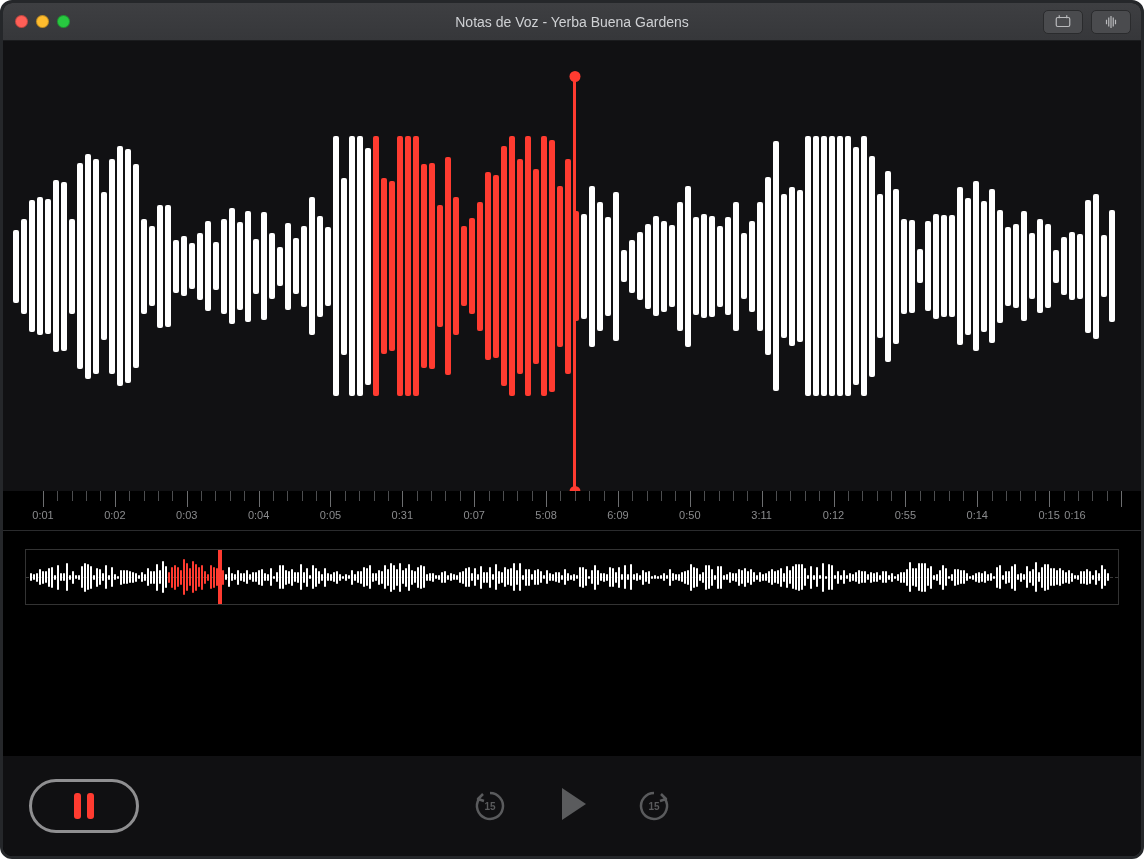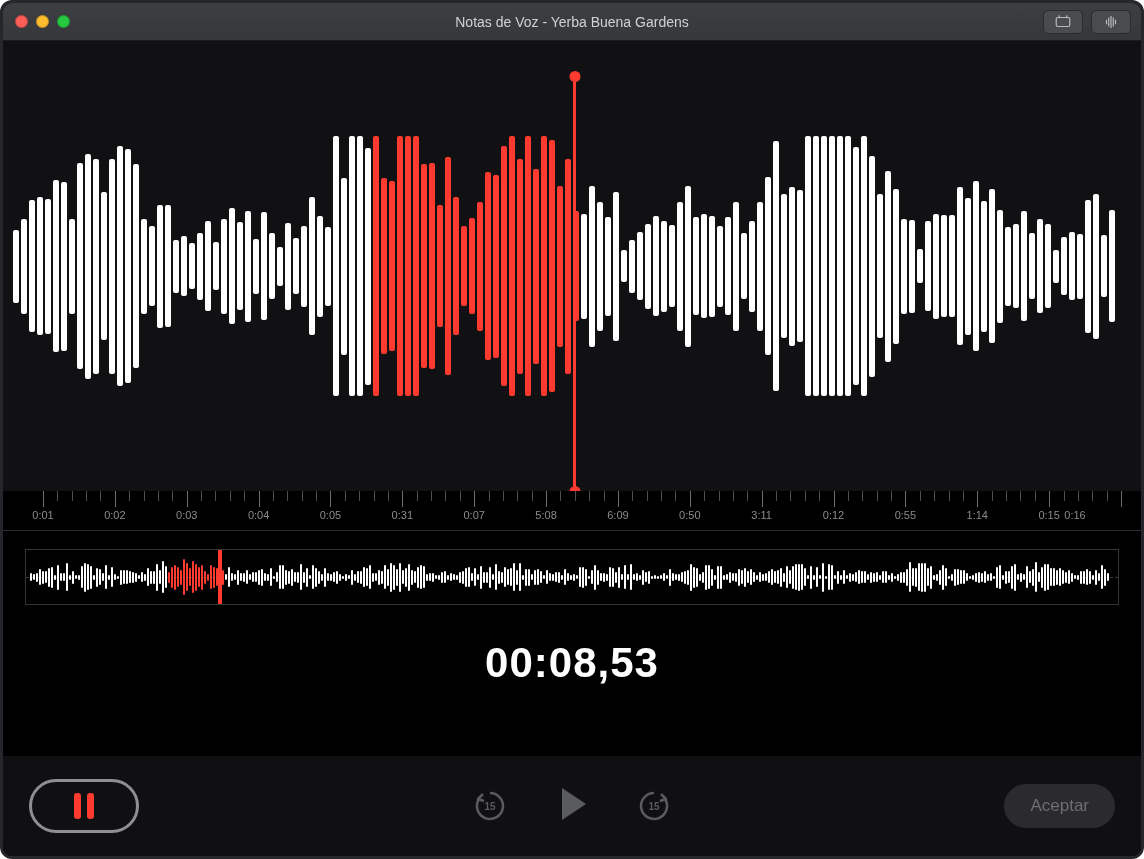--- a/index.html
+++ b/index.html
@@ -396,21 +396,21 @@
         <div class="label" style="left: 255.6px;">0:04</div>
         <div class="label" style="left: 327.467px;">0:05</div>
         <div class="label" style="left: 399.333px;">0:31</div>
         <div class="label" style="left: 471.2px;">0:07</div>
         <div class="label" style="left: 543.067px;">5:08</div>
         <div class="label" style="left: 614.933px;">6:09</div>
         <div class="label" style="left: 686.8px;">0:50</div>
         <div class="label" style="left: 758.667px;">3:11</div>
         <div class="label" style="left: 830.533px;">0:12</div>
         <div class="label" style="left: 902.4px;">0:55</div>
-        <div class="label" style="left: 974.267px;">1:14</div>
+        <div class="label" style="left: 974.267px;">0:14</div>
         <div class="label" style="left: 1046.13px;">0:15</div>
         <div class="label" style="left: 1072px;">0:16</div>
       </div>
   </div>
 
   <div class="overview">
     <div class="overview-box">
       <div class="ov-line"></div>
       <div class="ov-row" id="wave-ov">
           <div class="ob" style="height: 8px;"></div>
@@ -771,21 +771,20 @@
           <div class="ob" style="height: 15px;"></div>
           <div class="ob" style="height: 8px;"></div>
           <div class="ob" style="height: 24px;"></div>
           <div class="ob" style="height: 17px;"></div>
           <div class="ob" style="height: 8px;"></div>
         </div>
       <div class="ov-play"></div>
     </div>
   </div>
 
-  <div class="big-time">00:08,53</div>
 
   <div class="controls">
     <div class="rec-btn">
       <span class="pbar"></span>
       <span class="pbar"></span>
     </div>
     <div class="center-ctrls">
       <div class="skip">
         <svg viewBox="0 0 36 36">
           <path d="M18 5 A13 13 0 1 1 7 11" fill="none" stroke="#5a5b5d" stroke-width="2.5"></path>
@@ -799,18 +798,15 @@
         </svg>
       </div>
       <div class="skip">
         <svg viewBox="0 0 36 36">
           <path d="M18 5 A13 13 0 1 0 29 11" fill="none" stroke="#5a5b5d" stroke-width="2.5"></path>
           <path d="M25 6 L30 11 L24 13" fill="none" stroke="#5a5b5d" stroke-width="2.5" stroke-linejoin="round"></path>
         </svg>
         <span class="lbl">15</span>
       </div>
     </div>
-    <div class="accept">
-      <span>Aceptar</span>
-    </div>
   </div>
 
 </div>
 
 </body></html>

